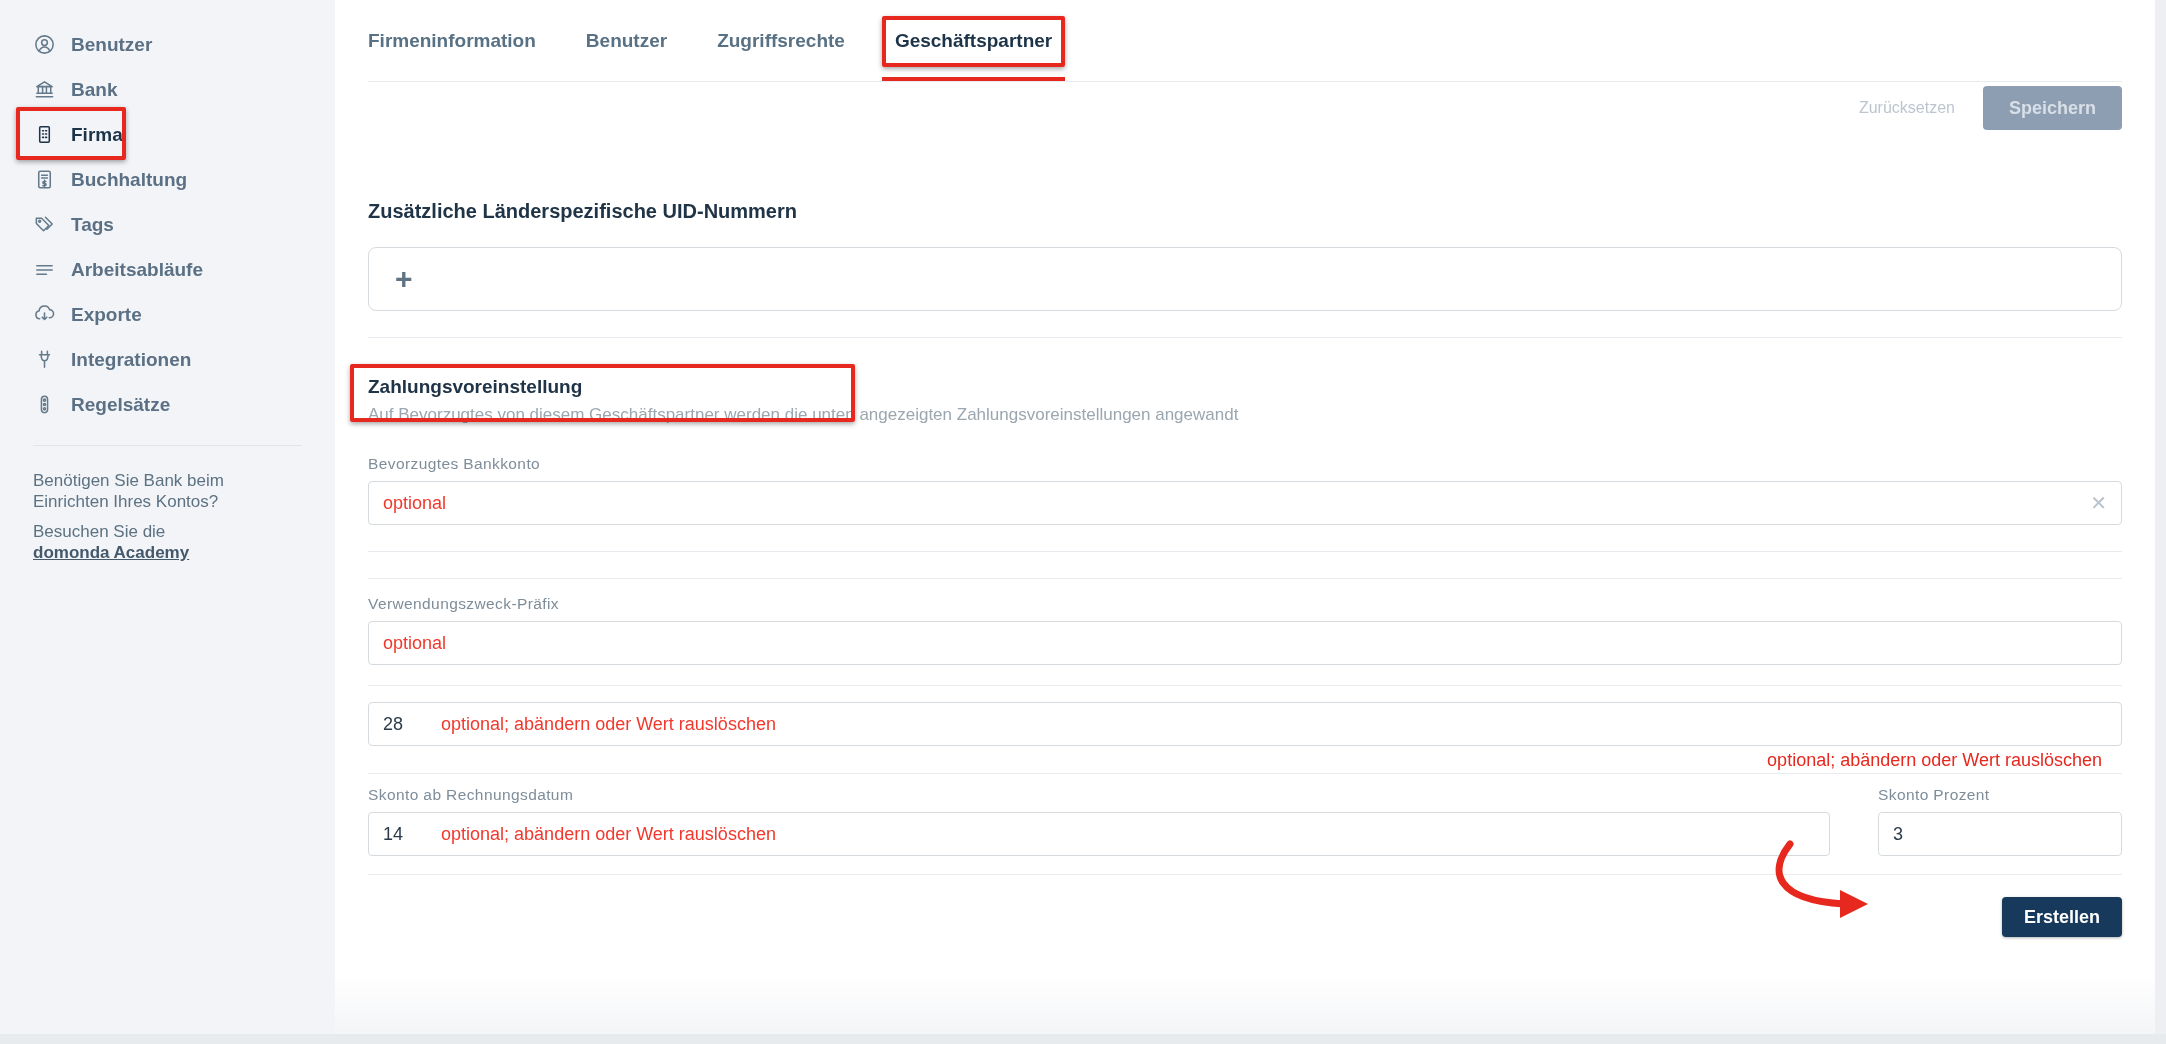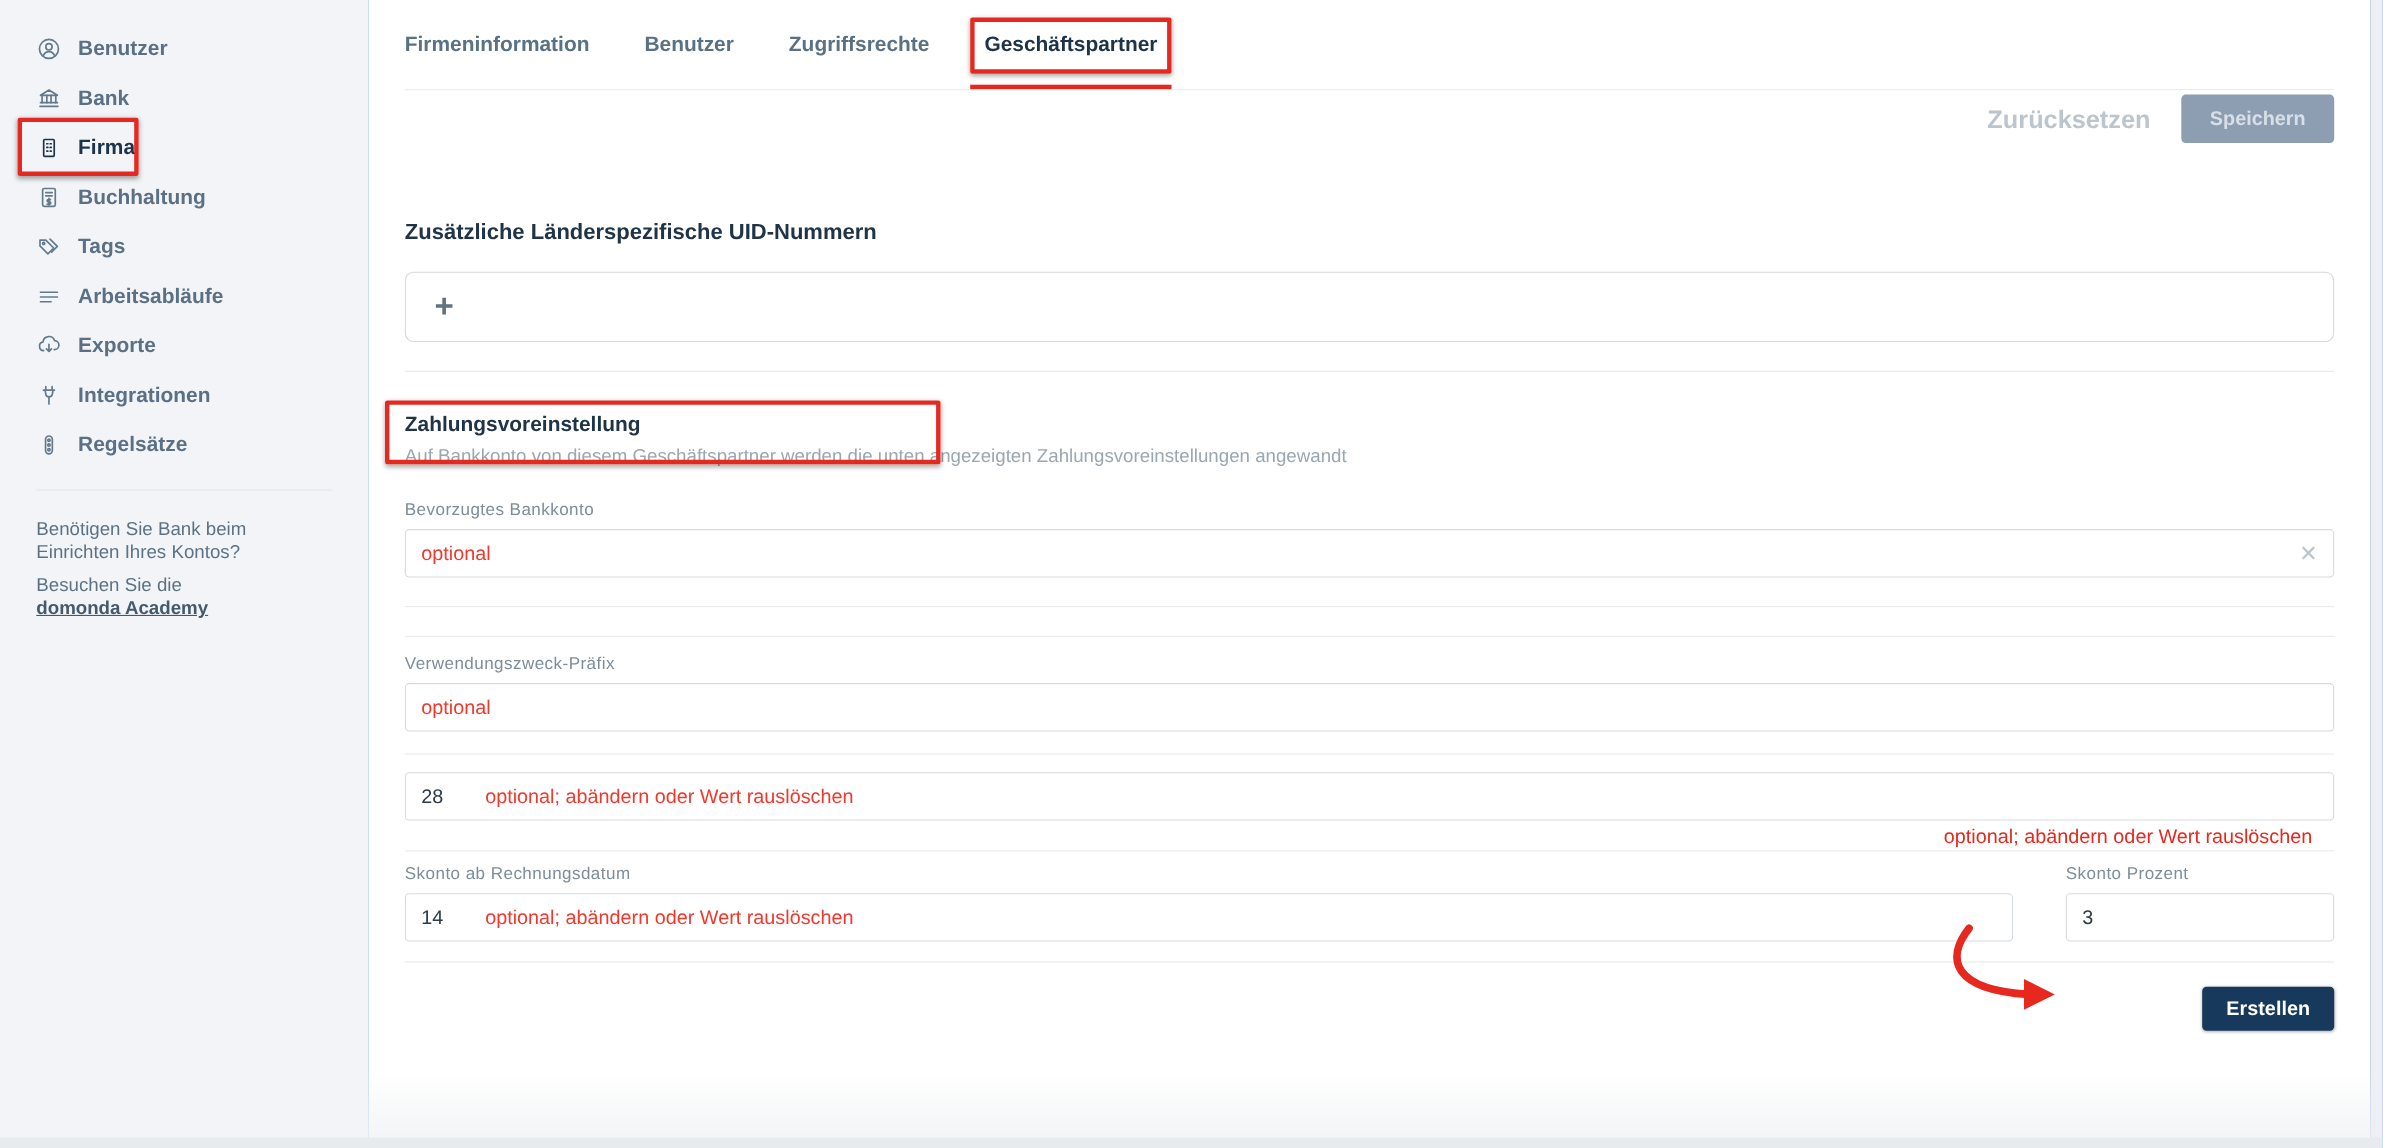--- a/index.html
+++ b/index.html
@@ -1,19 +1,19 @@
 <!DOCTYPE html>
 <html><head>
 <meta charset="utf-8">
 <style>
   * { margin:0; padding:0; box-sizing:border-box; }
   html,body { background:#fff; }
   .screen {
     position:relative; width:2166px; height:1044px; overflow:hidden;
-    font-family:"Liberation Sans", sans-serif; background:#3b82f6;
+    font-family:"Liberation Sans", sans-serif; background:#0369a1;
   }
   
   .sidebar {
     position:absolute; left:0; top:0; bottom:0; width:335px;
     background:#f2f4f8; padding-top:22px;
   }
   .nav-item {
     position:relative; display:flex; align-items:center; gap:15px;
     height:45px; padding:0 20px 0 33px;
     font-size:19px; font-weight:bold; color:#5b7084; cursor:pointer;
@@ -40,21 +40,21 @@
   .tab {
     position:relative; display:flex; align-items:center; height:100%;
     font-size:19px; font-weight:bold; color:#587184; cursor:pointer;
   }
   .tab.active { color:#1c3348; }
   .tab.active::after {
     content:""; position:absolute; left:-13px; right:-13px; bottom:0; height:4px; background:#e6281e;
   }
   .tab .ann-box { left:-13px; right:-13px; top:16px; bottom:14px; }
   .actions { display:flex; justify-content:flex-end; align-items:center; gap:28px; margin-top:4px; }
-  .link-btn { font-size:23px; font-weight:bold; color:#bcc5ce; cursor:pointer; }
+  .link-btn { font-size:16px; font-weight:normal; color:#bcc5ce; cursor:pointer; }
   .btn-save {
     height:44px; padding:0 26px; background:#8d9eb2; border:none; border-radius:4px;
     color:#d9dfe7; font-size:18px; font-weight:bold; font-family:inherit; cursor:pointer;
   }
   .section-title { margin-top:70px; font-size:20px; font-weight:bold; color:#203447; }
   .uid-box {
     margin-top:24px; height:64px; border:1px solid #d5dade; border-radius:8px;
     display:flex; align-items:center; padding:0 26px; cursor:text;
   }
   .uid-placeholder { flex:1; font-size:18px; color:#8795a1; }
@@ -220,21 +220,21 @@
       <div class="uid-box">
         <span class="plus-icon">+</span>
       </div>
 
       <div class="divider"></div>
 
       <div class="pay-head">
         <div class="ann-box"></div>
         <h3 class="pay-title">Zahlungsvoreinstellung</h3>
       </div>
-      <div class="pay-sub">Auf Bankkonto von diesem Geschäftspartner werden die unten angezeigten Zahlungsvoreinstellungen angewandt</div>
+      <div class="pay-sub">Auf Bevorzugtes von diesem Geschäftspartner werden die unten angezeigten Zahlungsvoreinstellungen angewandt</div>
 
       
       <div class="fg1">
         <div class="field-label">Bevorzugtes Bankkonto</div>
         <div class="input">
           <span class="red-text">optional</span>
           <span class="clear-icon">✕</span>
         </div>
       </div>
 

